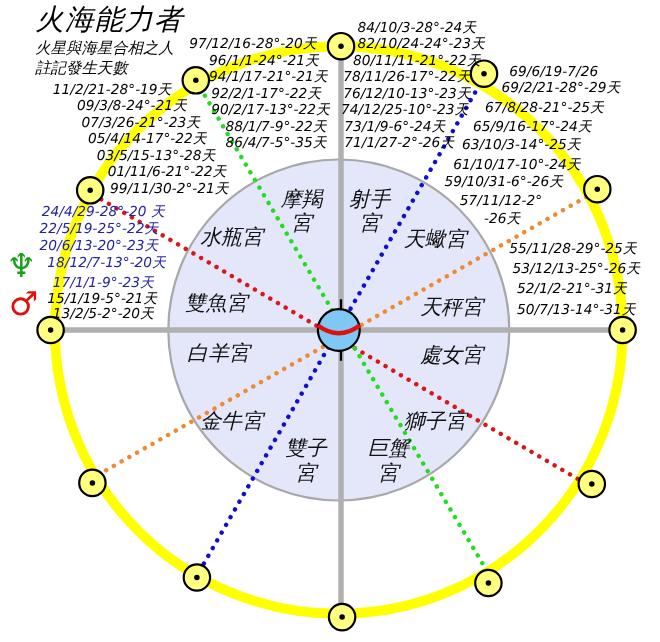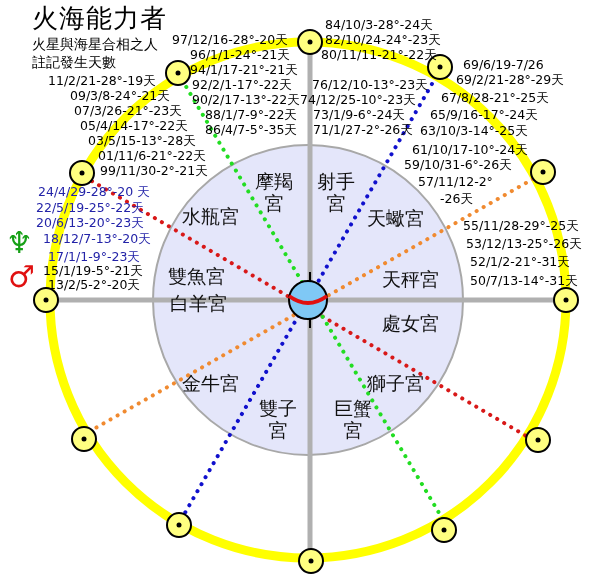--- a/index.html
+++ b/index.html
@@ -1,17 +1,17 @@
 <!DOCTYPE html>
 <html><head>
 <meta charset="utf-8">
 <style>
   html,body{margin:0;padding:0;background:#ffffff;}
   body{width:600px;height:584px;position:relative;overflow:hidden;font-family:"DejaVu Sans","Liberation Sans",sans-serif;}
-  #stage{position:absolute;left:0;top:0;width:600px;height:584px;}
+  #stage{position:absolute;left:0;top:0;width:600px;height:584px;font-style:italic;}
   .title{position:absolute;left:32px;top:4px;font-size:26px;color:#000;letter-spacing:1px;line-height:28px;}
   .sub{position:absolute;left:32px;font-size:14px;color:#000;line-height:16px;}
   .note{position:absolute;font-size:12.5px;line-height:14px;color:#000;white-space:nowrap;}
   .note.blue{color:#2323a8;}
   .house{position:absolute;font-size:19px;color:#111;line-height:22px;text-align:center;white-space:nowrap;}
   .glyph{position:absolute;font-size:30px;line-height:30px;font-weight:bold;}
 </style>
 </head>
 <body>
 
@@ -103,21 +103,21 @@
     <div>宮</div>
   </div>
   <div class="house" style="left:317px;top:170px;">
     <div>射手</div>
     <div>宮</div>
   </div>
   <div class="house" style="left:182px;top:205px;">水瓶宮</div>
   <div class="house" style="left:367px;top:207px;">天蠍宮</div>
   <div class="house" style="left:168px;top:265px;">雙魚宮</div>
   <div class="house" style="left:382px;top:268px;">天秤宮</div>
-  <div class="house" style="left:170px;top:292px;">白羊宮</div>
+  <div class="house" style="left:170px;top:310px;">白羊宮</div>
   <div class="house" style="left:382px;top:312px;">處女宮</div>
   <div class="house" style="left:182px;top:372px;">金牛宮</div>
   <div class="house" style="left:367px;top:372px;">獅子宮</div>
   <div class="house" style="left:259px;top:397px;">
     <div>雙子</div>
     <div>宮</div>
   </div>
   <div class="house" style="left:314px;top:397px;padding-left:20px;">
     <div>巨蟹</div>
     <div>宮</div>
@@ -127,22 +127,23 @@
   <div class="note" style="left:190px;top:48px;">96/1/1-24°-21天</div>
   <div class="note" style="left:190px;top:63px;">94/1/17-21°-21天</div>
   <div class="note" style="left:192px;top:78px;">92/2/1-17°-22天</div>
   <div class="note" style="left:192px;top:93px;">90/2/17-13°-22天</div>
   <div class="note" style="left:205px;top:108px;">88/1/7-9°-22天</div>
   <div class="note" style="left:205px;top:123px;">86/4/7-5°-35天</div>
 
   <div class="note" style="left:325px;top:18px;">84/10/3-28°-24天</div>
   <div class="note" style="left:325px;top:33px;">82/10/24-24°-23天</div>
   <div class="note" style="left:321px;top:48px;">80/11/11-21°-22天</div>
+  <div class="note" style="left:312px;top:63px;">78/11/26-17°-22天</div>
   <div class="note" style="left:312px;top:78px;">76/12/10-13°-23天</div>
-  <div class="note" style="left:300px;top:93px;">74/12/25-10°-23天</div>
+  <div class="note" style="left:310px;top:93px;">74/12/25-10°-23天</div>
   <div class="note" style="left:313px;top:108px;">73/1/9-6°-24天</div>
   <div class="note" style="left:313px;top:123px;">71/1/27-2°-26天</div>
 
   <div class="note" style="left:48px;top:74px;">11/2/21-28°-19天</div>
   <div class="note" style="left:70px;top:89px;">09/3/8-24°-21天</div>
   <div class="note" style="left:74px;top:104px;">07/3/26-21°-23天</div>
   <div class="note" style="left:80px;top:119px;">05/4/14-17°-22天</div>
   <div class="note" style="left:88px;top:134px;">03/5/15-13°-28天</div>
   <div class="note" style="left:98px;top:149px;">01/11/6-21°-22天</div>
   <div class="note" style="left:100px;top:164px;">99/11/30-2°-21天</div>

